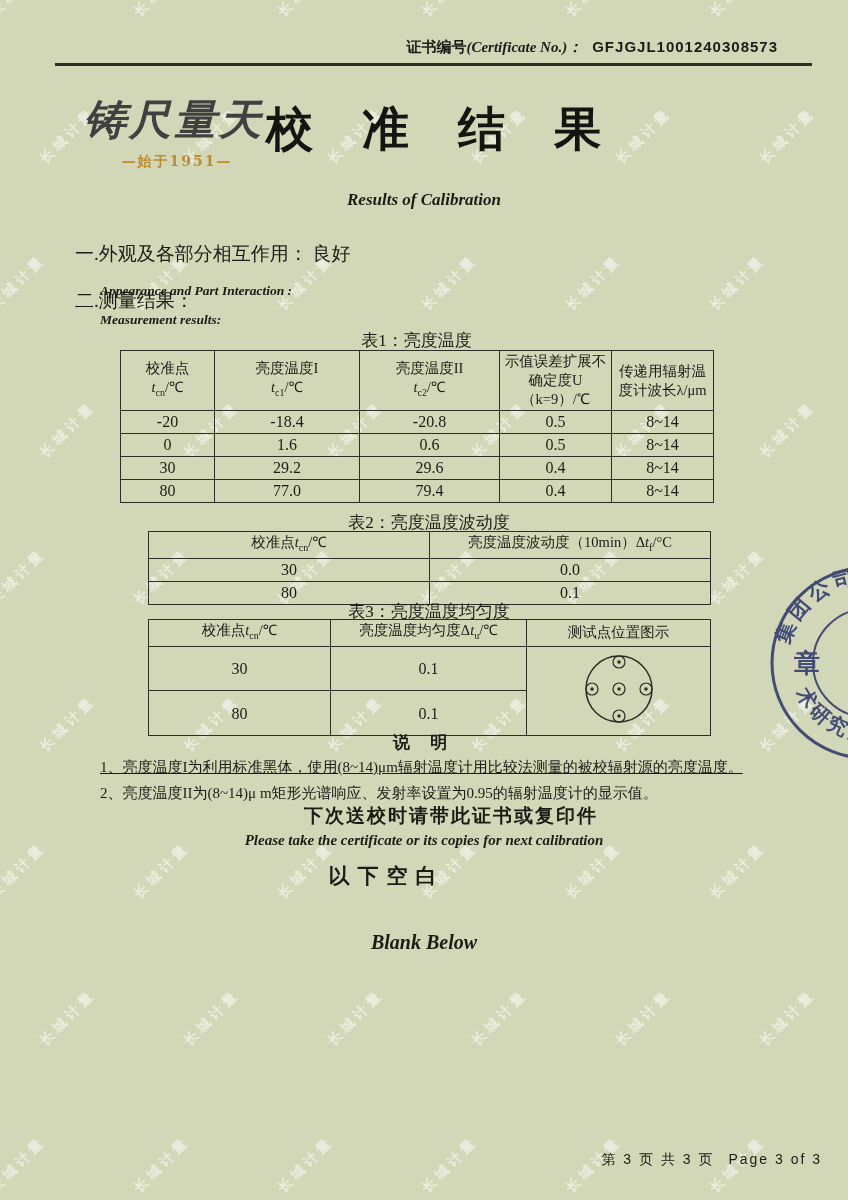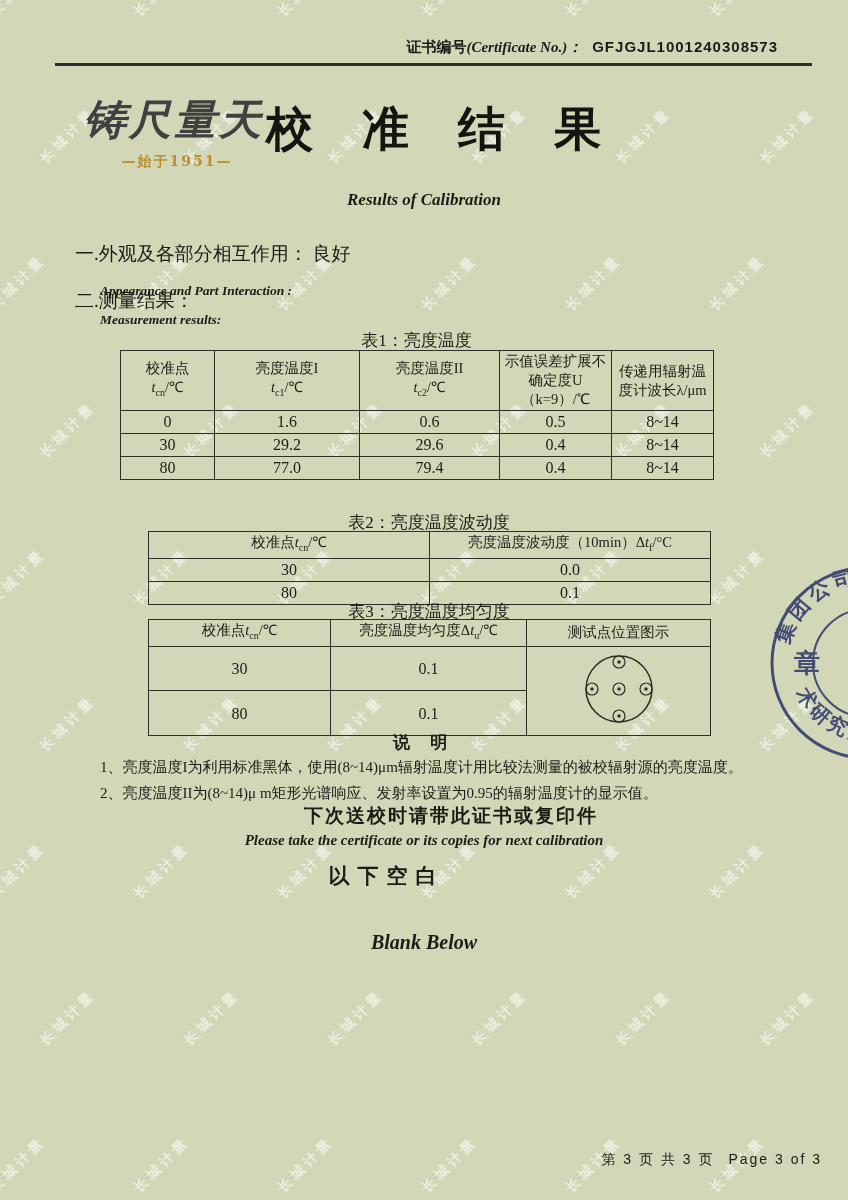--- a/index.html
+++ b/index.html
@@ -51,21 +51,21 @@
   .t1{left:120px;top:350px;width:593px;}
   .t2{left:148px;top:531px;width:562px;}
   .t2 th{height:22px;}
   .t3{left:148px;top:619px;width:562px;}
   .t3 td.tall{height:41px;line-height:41px;}
   .t3 td.diagram{height:auto;line-height:normal;vertical-align:middle;}
   
   .notes-title{left:0;top:731px;width:848px;text-align:center;font-size:17px;
     font-weight:bold;letter-spacing:8px;}
   .note-item{left:100px;width:670px;font-size:15px;line-height:25px;white-space:nowrap;}
-  .ni1{top:755px;} .ni2{top:781px;}
+  .ni1{top:755px;text-decoration:underline;} .ni2{top:781px;}
   .rem-zh{left:0;top:803px;width:848px;text-align:center;font-size:19px;
     font-weight:bold;letter-spacing:2px;padding-left:27px;}
   .rem-en{left:0;top:832px;width:848px;text-align:center;font-size:15px;
     font-weight:bold;font-style:italic;}
   .blank-zh{left:0;top:862px;width:773px;text-align:center;font-size:21px;
     font-weight:bold;letter-spacing:8px;}
   .blank-en{left:0;top:895px;width:848px;text-align:center;font-size:20px;
     font-weight:bold;font-style:italic;margin-top:36px;}
   
   .footer{top:1151px;right:26px;font-size:14px;letter-spacing:2px;
@@ -183,20 +183,27 @@
         <th>
           <div>示值误差扩展不确定度U（k=9）/℃</div>
         </th>
         <th>
           <div>传递用辐射温度计波长λ/μm</div>
         </th>
       </tr>
     </thead>
   <tbody>
       <tr>
+        <td>-20</td>
+        <td>-18.4</td>
+        <td>-20.8</td>
+        <td>0.5</td>
+        <td>8~14</td>
+      </tr>
+      <tr>
         <td>0</td>
         <td>1.6</td>
         <td>0.6</td>
         <td>0.5</td>
         <td>8~14</td>
       </tr>
       <tr>
         <td>30</td>
         <td>29.2</td>
         <td>29.6</td>

